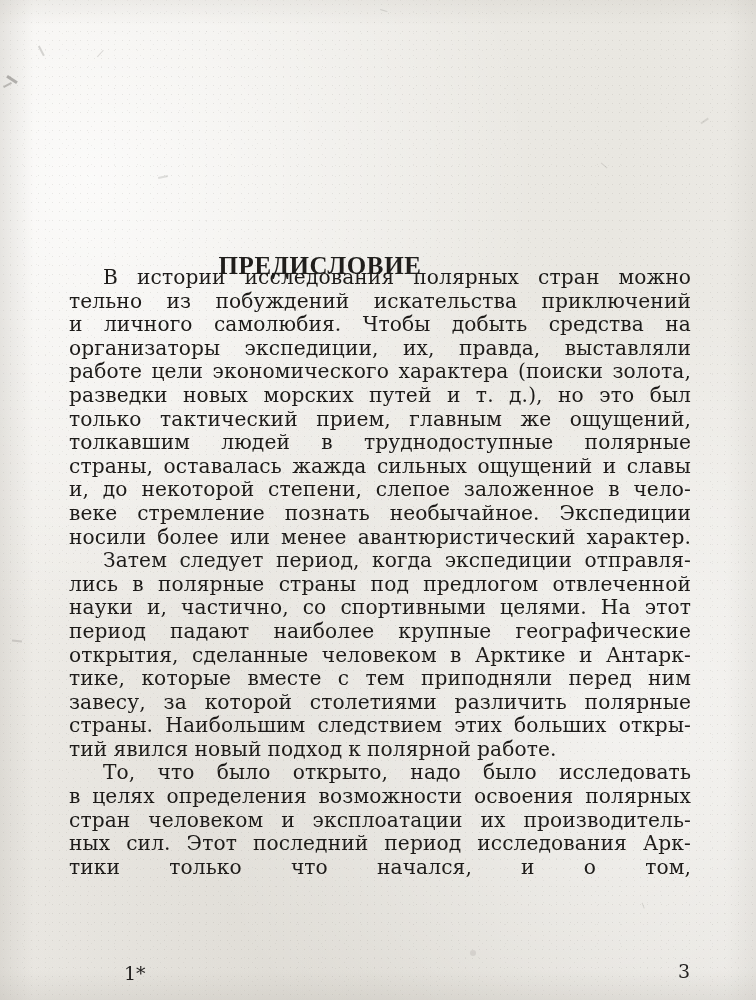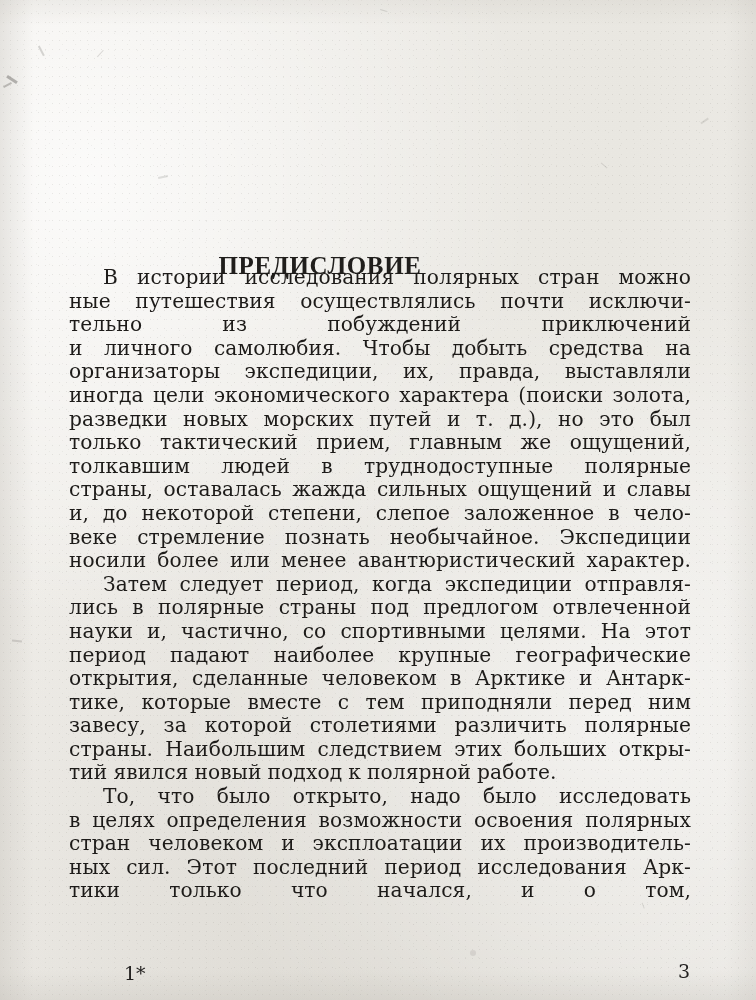--- a/index.html
+++ b/index.html
@@ -145,25 +145,24 @@
   <div class="speck" style="left:700px;top:120px; width:9px;  height:1.5px; transform:rotate(-35deg); opacity:.22;"></div>
   <div class="speck" style="left:12px; top:640px; width:10px; height:1.6px; transform:rotate(6deg);   opacity:.30;"></div>
   <div class="speck" style="left:640px;top:905px; width:6px;  height:1.4px; transform:rotate(70deg);  opacity:.26;"></div>
   <div class="speck" style="left:470px;top:950px; width:6px;  height:6px;  border-radius:50%; opacity:.18;"></div>
 
   <h1 class="page-title">ПРЕДИСЛОВИЕ</h1>
 
   <div class="body-text" id="body-text">
       <div class="para">
         <div class="line just indent"><span class="w">В</span><span class="w">истории</span><span class="w">исследования</span><span class="w">полярных</span><span class="w">стран</span><span class="w">можно</span></div>
-        <div class="line just"><span class="w">ные</span><span class="w">путешествия</span><span class="w">осуществлялись</span><span class="w">почти</span><span class="w">исключи-</span></div>
-        <div class="line just"><span class="w">тельно</span><span class="w">из</span><span class="w">побуждений</span><span class="w">приключений</span></div>
+        <div class="line just"><span class="w">тельно</span><span class="w">из</span><span class="w">побуждений</span><span class="w">искательства</span><span class="w">приключений</span></div>
         <div class="line just"><span class="w">и</span><span class="w">личного</span><span class="w">самолюбия.</span><span class="w">Чтобы</span><span class="w">добыть</span><span class="w">средства</span><span class="w">на</span></div>
         <div class="line just"><span class="w">организаторы</span><span class="w">экспедиции,</span><span class="w">их,</span><span class="w">правда,</span><span class="w">выставляли</span></div>
-        <div class="line just"><span class="w">иногда</span><span class="w">цели</span><span class="w">экономического</span><span class="w">характера</span><span class="w">(поиски</span><span class="w">золота,</span></div>
+        <div class="line just"><span class="w">работе</span><span class="w">цели</span><span class="w">экономического</span><span class="w">характера</span><span class="w">(поиски</span><span class="w">золота,</span></div>
         <div class="line just"><span class="w">разведки</span><span class="w">новых</span><span class="w">морских</span><span class="w">путей</span><span class="w">и</span><span class="w">т.</span><span class="w">д.),</span><span class="w">но</span><span class="w">это</span><span class="w">был</span></div>
         <div class="line just"><span class="w">только</span><span class="w">тактический</span><span class="w">прием,</span><span class="w">главным</span><span class="w">же</span><span class="w">ощущений,</span></div>
         <div class="line just"><span class="w">толкавшим</span><span class="w">людей</span><span class="w">в</span><span class="w">труднодоступные</span><span class="w">полярные</span></div>
         <div class="line just"><span class="w">страны,</span><span class="w">оставалась</span><span class="w">жажда</span><span class="w">сильных</span><span class="w">ощущений</span><span class="w">и</span><span class="w">славы</span></div>
         <div class="line just"><span class="w">и,</span><span class="w">до</span><span class="w">некоторой</span><span class="w">степени,</span><span class="w">слепое</span><span class="w">заложенное</span><span class="w">в</span><span class="w">чело-</span></div>
         <div class="line just"><span class="w">веке</span><span class="w">стремление</span><span class="w">познать</span><span class="w">необычайное.</span><span class="w">Экспедиции</span></div>
         <div class="line just"><span class="w">носили</span><span class="w">более</span><span class="w">или</span><span class="w">менее</span><span class="w">авантюристический</span><span class="w">характер.</span></div>
       </div>
       <div class="para">
         <div class="line just indent"><span class="w">Затем</span><span class="w">следует</span><span class="w">период,</span><span class="w">когда</span><span class="w">экспедиции</span><span class="w">отправля-</span></div>

